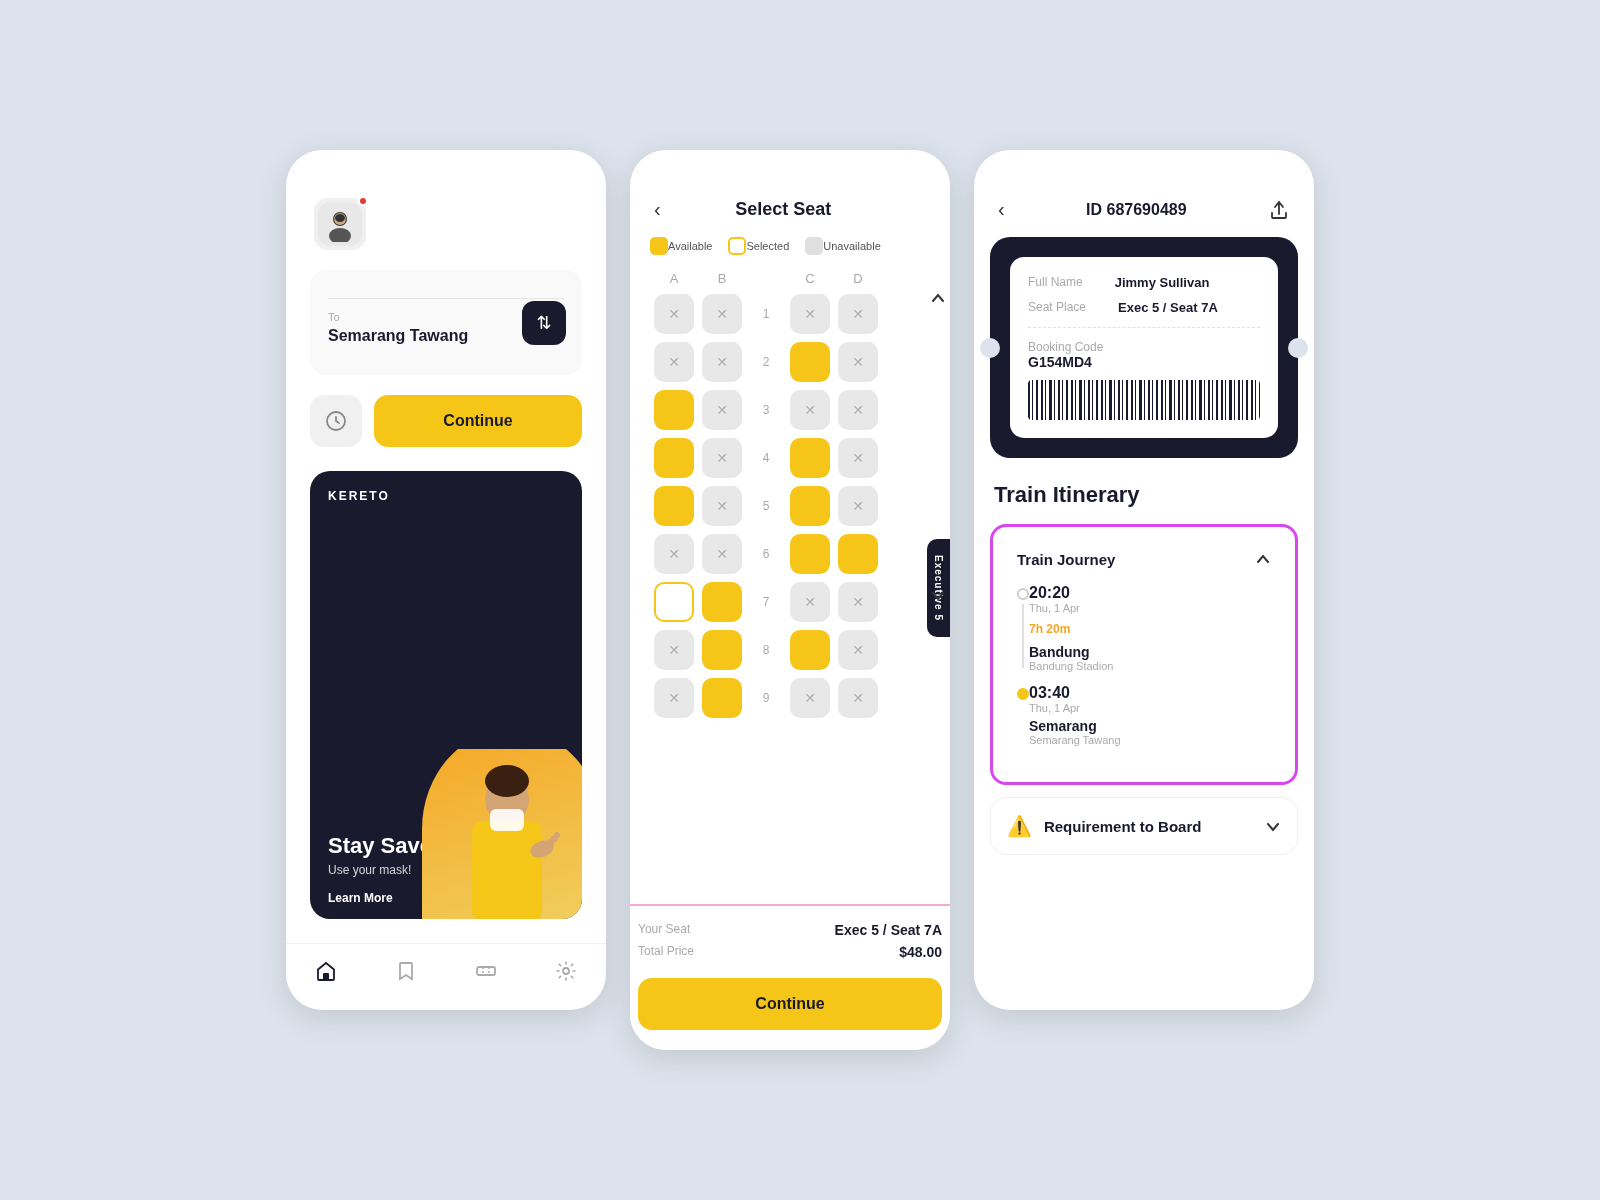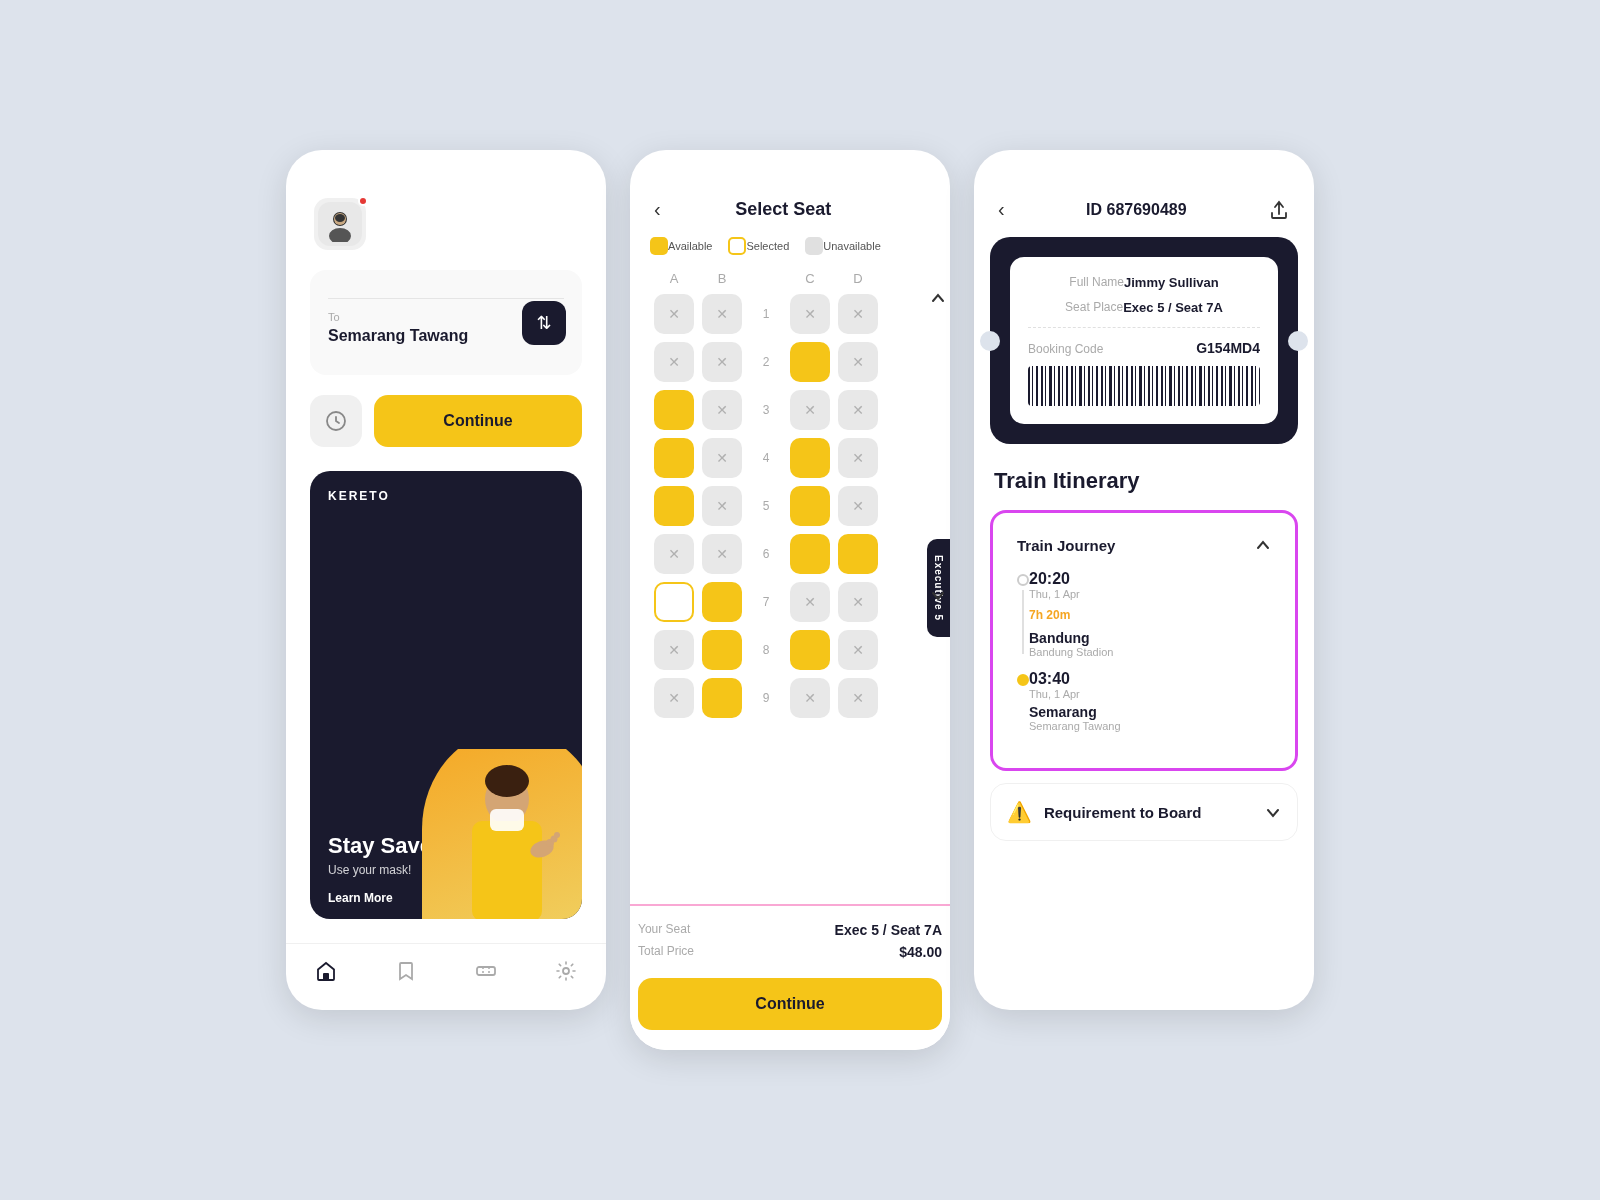--- a/index.html
+++ b/index.html
@@ -386,42 +386,44 @@
       padding: 20px;
       position: relative;
     }
     .ticket-inner {
       background: #fff;
       border-radius: 14px;
       padding: 18px;
     }
     .ticket-row {
       display: flex;
-      justify-content: center;
+      justify-content: flex-start;
       margin-bottom: 10px;
+      gap: 32px;
     }
     .ticket-field-label {
       font-size: 12px;
       color: #aaa;
     }
     .ticket-field-value {
       font-size: 13px;
       font-weight: 600;
       color: #1a1a2e;
     }
     .ticket-divider {
       border: none;
       border-top: 1.5px dashed #e0e0e0;
       margin: 12px 0;
     }
     .ticket-booking {
       display: flex;
       justify-content: space-between;
-      align-items: flex-end;
+      align-items: flex-start;
       margin-bottom: 10px;
+      flex-direction: column;
     }
     .ticket-booking-label {
       font-size: 12px;
       color: #aaa;
     }
     .ticket-booking-code {
       font-size: 14px;
       font-weight: 700;
       color: #1a1a2e;
     }

